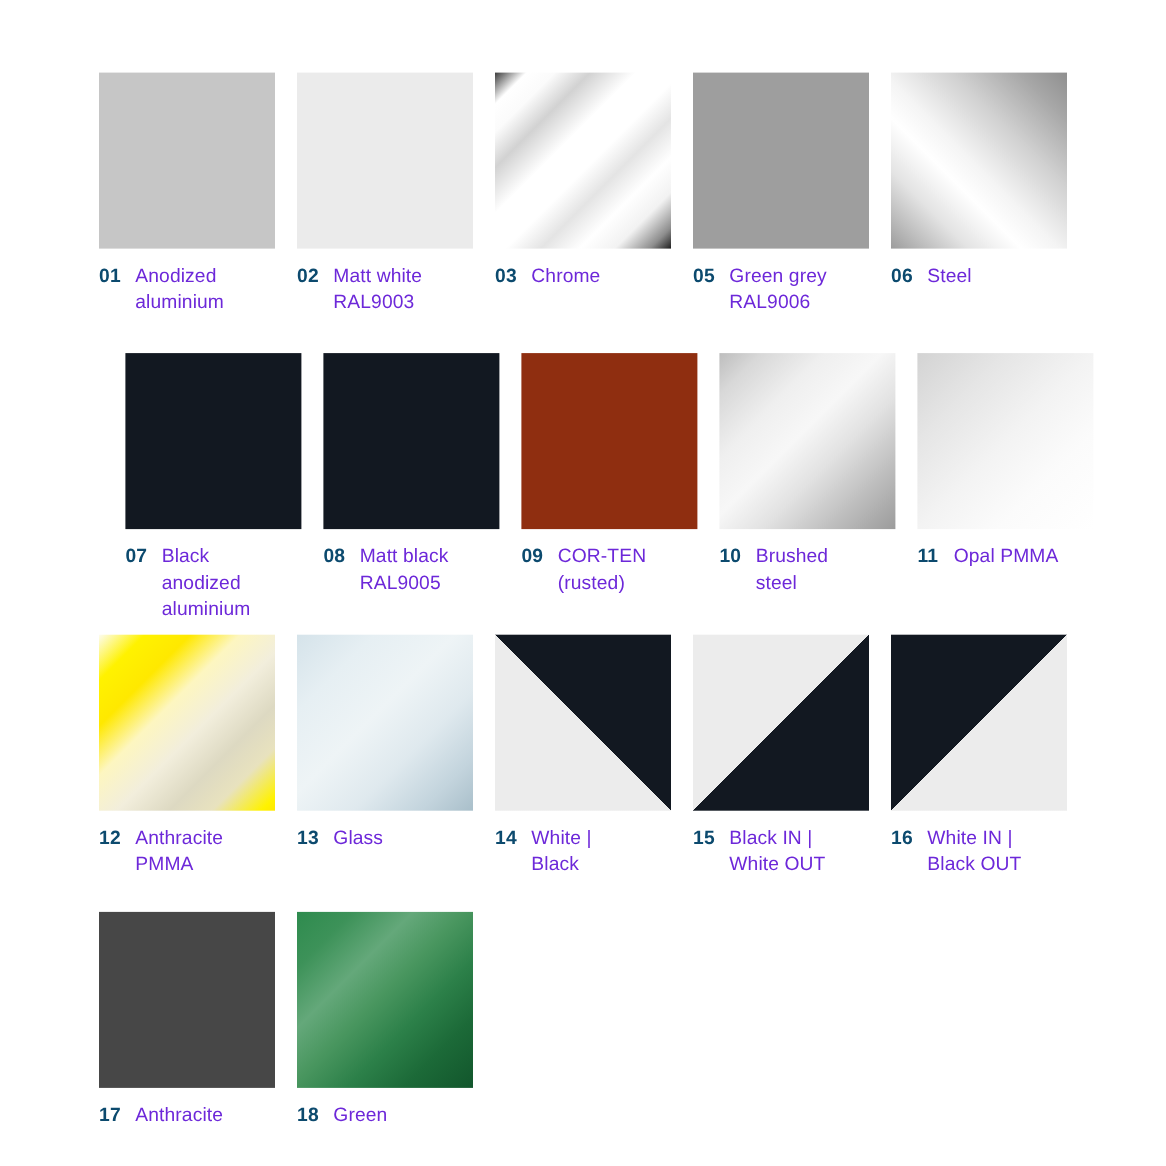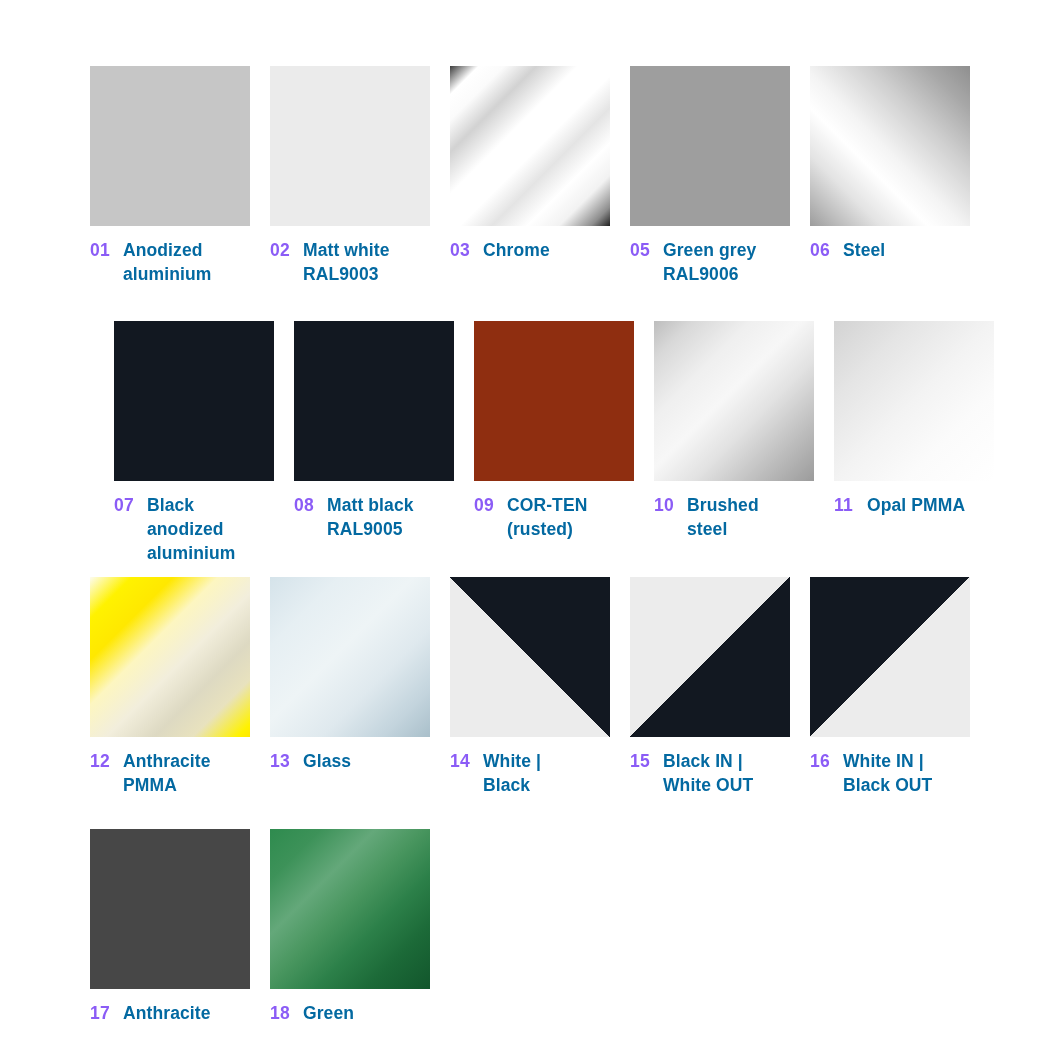--- a/index.html
+++ b/index.html
@@ -48,30 +48,30 @@
     flex-direction: row;
     align-items: flex-start;
     margin-top: 12px;
     font-size: 17.5px;
     line-height: 24px;
     color: #3b3b3b;
   }
 
   .swatch-number {
     font-weight: 700;
-    color: #8b5cf6;
+    color: #0c4a6e;
     flex: 0 0 auto;
     min-width: 22px;
     margin-right: 11px;
     letter-spacing: 0.2px;
   }
 
   .swatch-label {
-    font-weight: 700;
-    color: #0369a1;
+    font-weight: 400;
+    color: #6d28d9;
     flex: 1 1 auto;
     white-space: pre-line;
     letter-spacing: 0.1px;
   }
 
   
   .row-1 { margin-bottom: 35px; }
   .row-2 { margin-bottom: 12px; padding-left: 24px; }
   .row-3 { margin-bottom: 32px; }
 </style>

